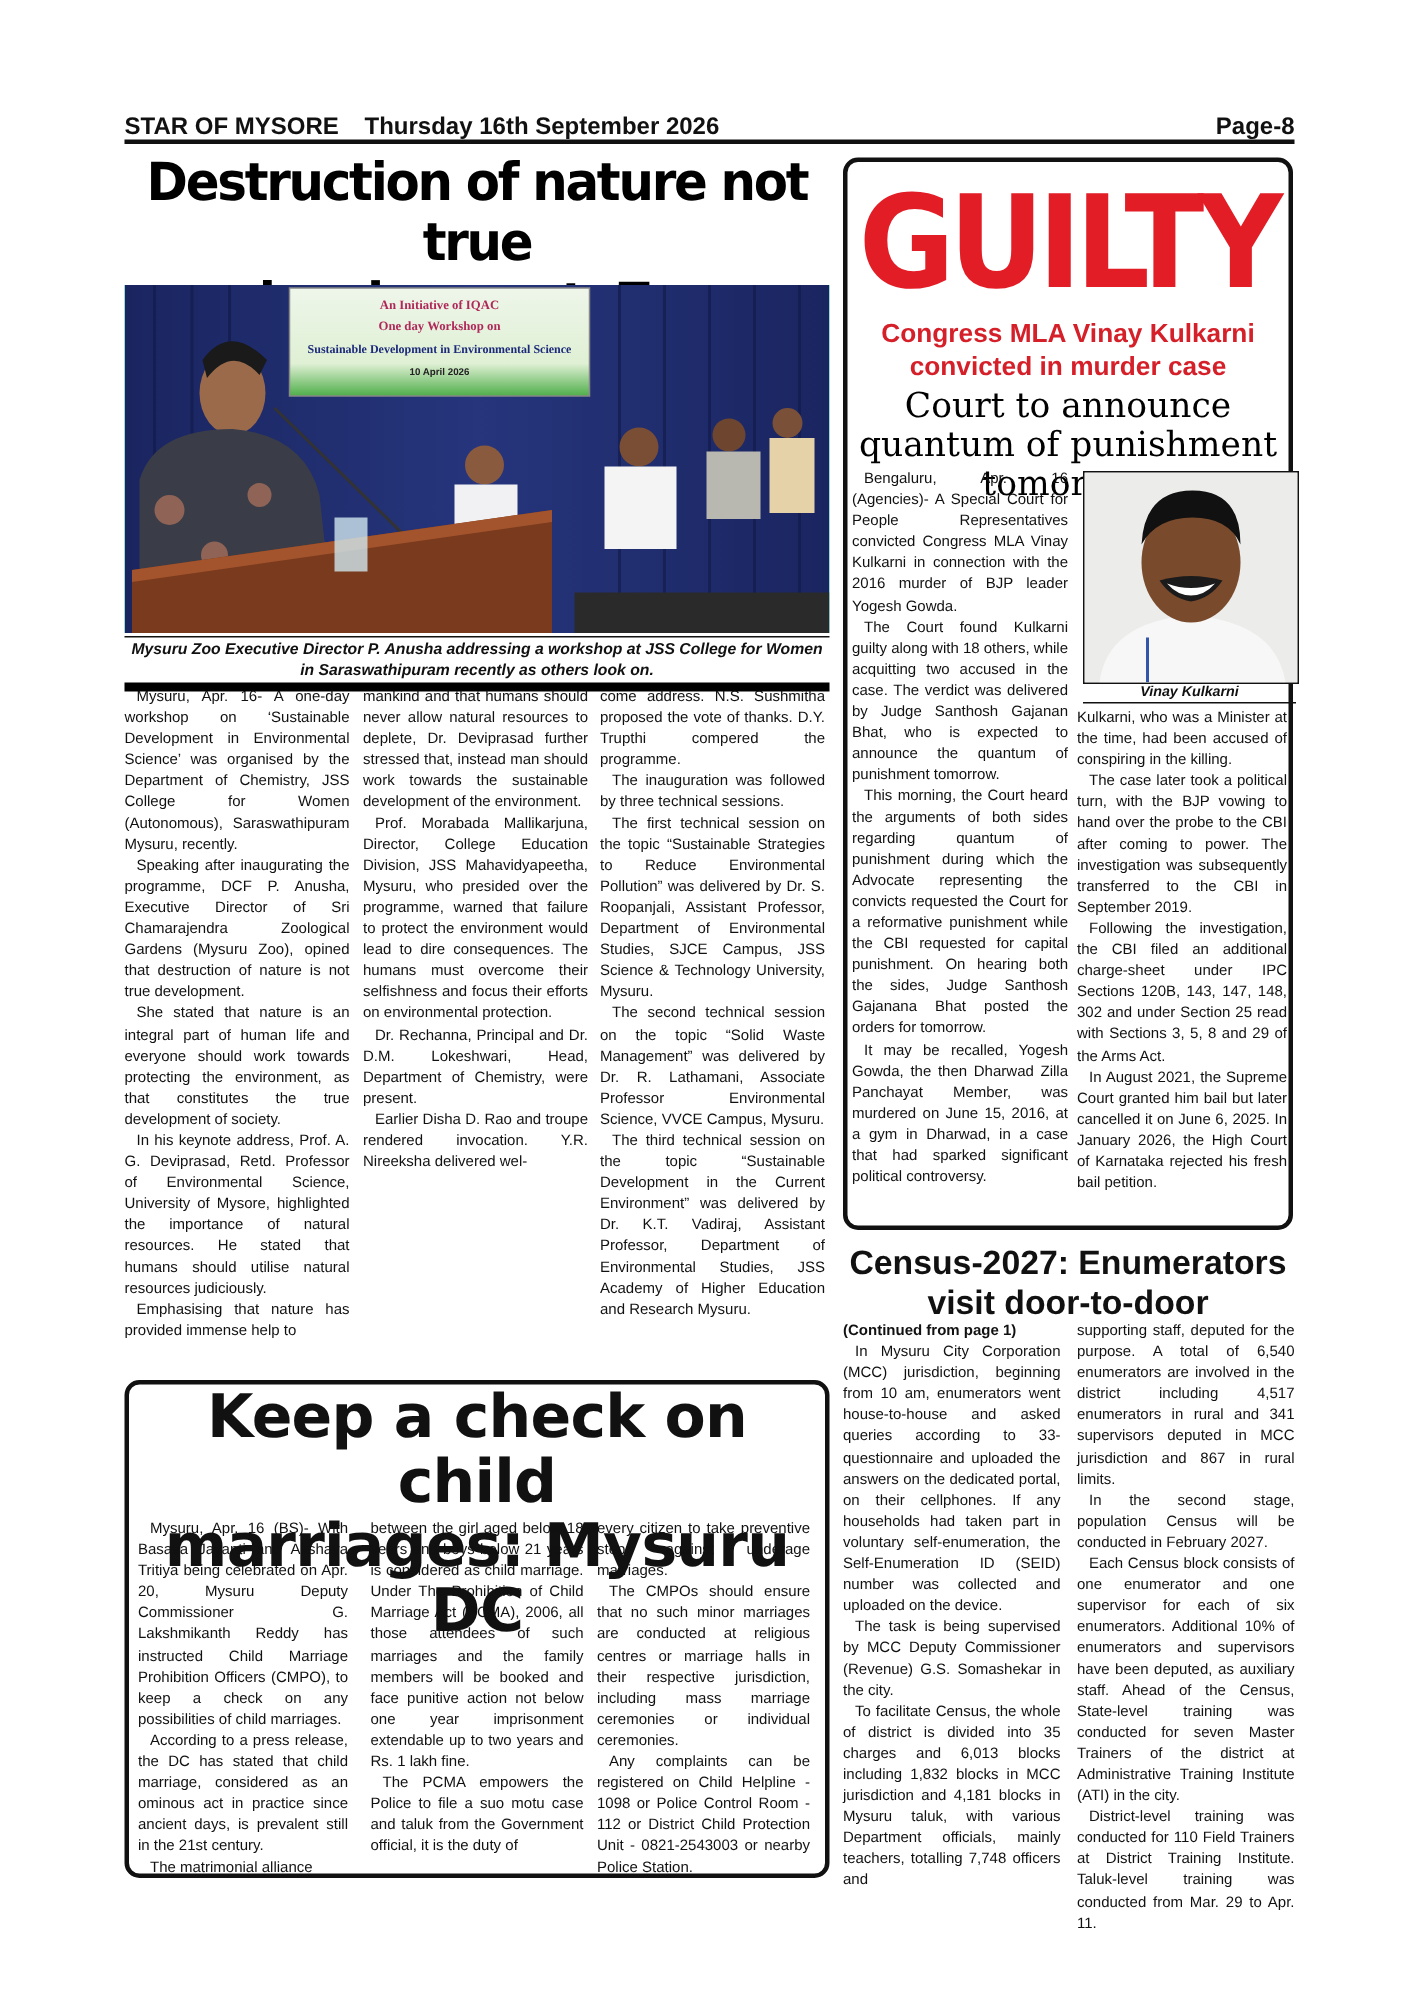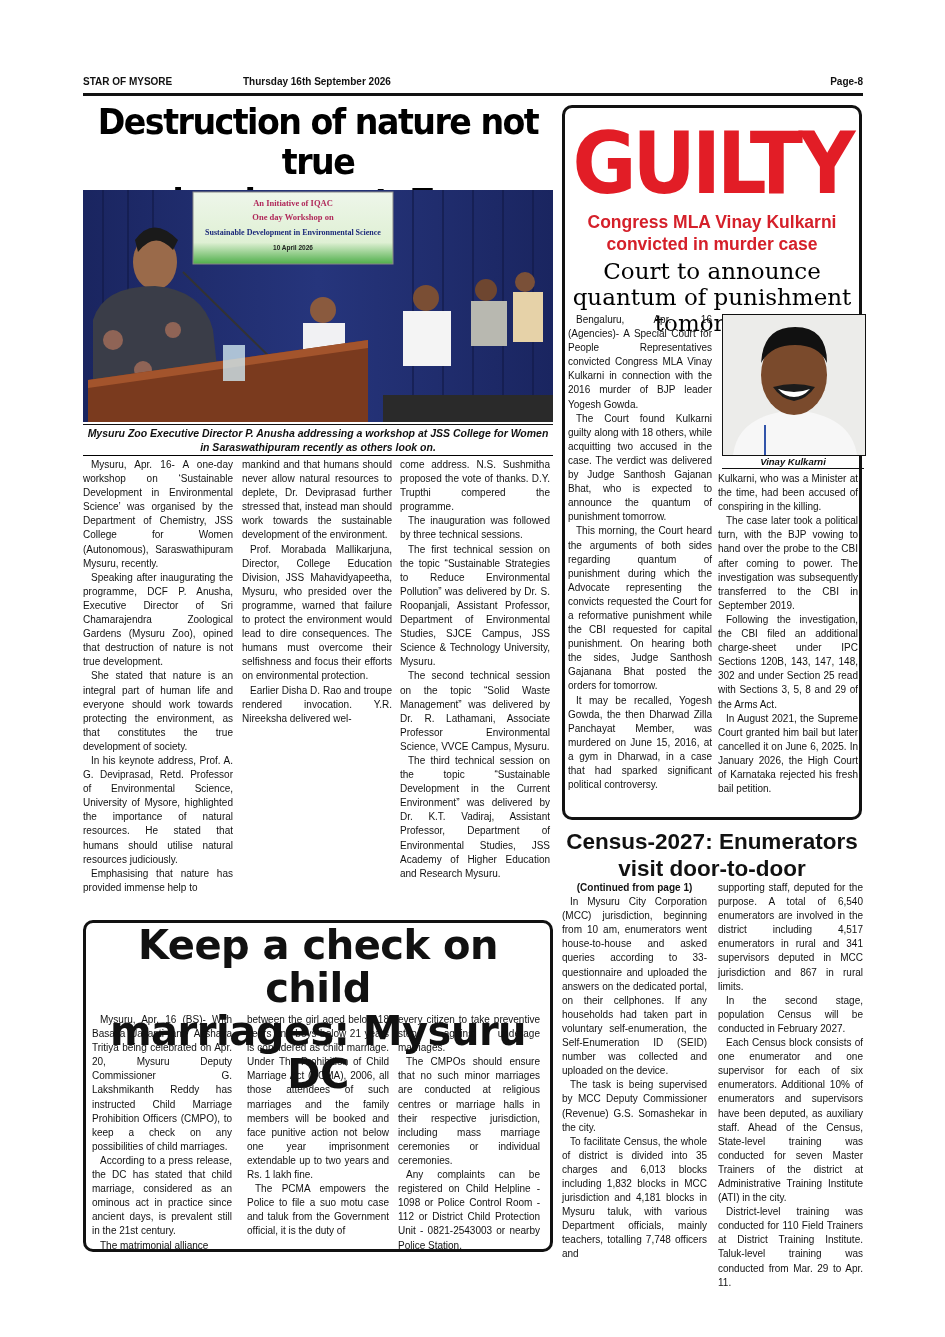--- a/index.html
+++ b/index.html
@@ -1,31 +1,31 @@
 <!DOCTYPE html>
 <html><head>
 <meta charset="utf-8">
 <style>
   html, body { margin:0; padding:0; background:#fff; }
   body { width:945px; height:1337px; position:relative; overflow:hidden;
          font-family:"Liberation Sans", sans-serif; color:#111; }
   .abs { position:absolute; }
-  .masthead { left:83px; top:76px; width:780px; height:16px; font-weight:bold; font-size:10px; }
+  .masthead { left:83px; top:76px; width:780px; height:16px; font-weight:bold; font-size:16px; }
   .masthead .paper { position:absolute; left:0; top:0; }
   .masthead .date { position:absolute; left:160px; top:0; }
   .masthead .page { position:absolute; right:0; top:0; }
   .rule-top { left:83px; top:93px; width:780px; height:3px; background:#111; }
 
   .headline1 { left:83px; top:102px; width:470px; text-align:center;
     font-family:"DejaVu Sans", sans-serif; font-weight:bold; font-size:35px; line-height:40px;
     letter-spacing:-1.6px; transform:scaleX(0.95); transform-origin:center top; color:#000; }
 
   .photo1 { left:83px; top:190px; width:470px; height:232px; overflow:hidden; background:#5eead4; }
   .caption1 { left:83px; top:424px; width:470px; text-align:center; font-size:10.5px; font-weight:bold;
-    font-style:italic; line-height:14px; border-top:1px solid #111; border-bottom:1px solid #000000; padding:1px 0; }
+    font-style:italic; line-height:14px; border-top:1px solid #111; border-bottom:6px solid #000000; padding:1px 0; }
 
   .col { position:absolute; font-size:10px; line-height:14.1px; text-align:justify; }
   .col p { margin:0; text-indent:8px; }
   .col p.noindent { text-indent:0; }
 
   .guilty-box { left:562px; top:105px; width:300px; height:715px; border:3px solid #111; border-radius:10px; box-sizing:border-box; }
   .guilty { left:565px; top:108px; width:294px; text-align:center; color:#e21d26;
     font-family:"DejaVu Sans", sans-serif; font-weight:bold; font-size:78px; line-height:100px;
     letter-spacing:-4px; transform:scaleY(1.1) scaleX(1.0); transform-origin:center top; }
   .guilty-sub { left:565px; top:211px; width:294px; text-align:center; color:#d5202a;
@@ -121,20 +121,21 @@
 <div class="col" style="left:83px; top:458px; width:150px;">
   <p>Mysuru, Apr. 16- A one-day workshop on ‘Sustainable Development in Environmental Science’ was organised by the Department of Chemistry, JSS College for Women (Autonomous), Saraswathipuram Mysuru, recently.</p>
   <p>Speaking after inaugurating the programme, DCF P. Anusha, Executive Director of Sri Chamarajendra Zoological Gardens (Mysuru Zoo), opined that destruction of nature is not true development.</p>
   <p>She stated that nature is an integral part of human life and everyone should work towards protecting the environment, as that constitutes the true development of society.</p>
   <p>In his keynote address, Prof. A. G. Deviprasad, Retd. Professor of Environmental Science, University of Mysore, highlighted the importance of natural resources. He stated that humans should utilise natural resources judiciously.</p>
   <p>Emphasising that nature has provided immense help to</p>
 </div>
 <div class="col" style="left:242px; top:458px; width:150px;">
   <p class="noindent">mankind and that humans should never allow natural resources to deplete, Dr. Deviprasad further stressed that, instead man should work towards the sustainable development of the environment.</p>
   <p>Prof. Morabada Mallikarjuna, Director, College Education Division, JSS Mahavidyapeetha, Mysuru, who presided over the programme, warned that failure to protect the environment would lead to dire consequences. The humans must overcome their selfishness and focus their efforts on environmental protection.</p>
+  <p>Dr. Rechanna, Principal and Dr. D.M. Lokeshwari, Head, Department of Chemistry, were present.</p>
   <p>Earlier Disha D. Rao and troupe rendered invocation. Y.R. Nireeksha delivered wel-</p>
 </div>
 <div class="col" style="left:400px; top:458px; width:150px;">
   <p class="noindent">come address. N.S. Sushmitha proposed the vote of thanks. D.Y. Trupthi compered the programme.</p>
   <p>The inauguration was followed by three technical sessions.</p>
   <p>The first technical session on the topic “Sustainable Strategies to Reduce Environmental Pollution” was delivered by Dr. S. Roopanjali, Assistant Professor, Department of Environmental Studies, SJCE Campus, JSS Science &amp; Technology University, Mysuru.</p>
   <p>The second technical session on the topic “Solid Waste Management” was delivered by Dr. R. Lathamani, Associate Professor Environmental Science, VVCE Campus, Mysuru.</p>
   <p>The third technical session on the topic “Sustainable Development in the Current Environment” was delivered by Dr. K.T. Vadiraj, Assistant Professor, Department of Environmental Studies, JSS Academy of Higher Education and Research Mysuru.</p>
 </div>
 
@@ -165,21 +166,21 @@
 
 <div class="col" style="left:718px; top:472px; width:140px;">
   <p class="noindent">Kulkarni, who was a Minister at the time, had been accused of conspiring in the killing.</p>
   <p>The case later took a political turn, with the BJP vowing to hand over the probe to the CBI after coming to power. The investigation was subsequently transferred to the CBI in September 2019.</p>
   <p>Following the investigation, the CBI filed an additional charge-sheet under IPC Sections 120B, 143, 147, 148, 302 and under Section 25 read with Sections 3, 5, 8 and 29 of the Arms Act.</p>
   <p>In August 2021, the Supreme Court granted him bail but later cancelled it on June 6, 2025. In January 2026, the High Court of Karnataka rejected his fresh bail petition.</p>
 </div>
 
 <div class="abs census-head">Census-2027: Enumerators visit door-to-door</div>
 <div class="col" style="left:562px; top:881px; width:145px;">
-  <p class="noindent" style="text-align:center; font-weight:bold;">(Continued from page 1)</p>
+  <p class="noindent" style="font-weight:bold;">(Continued from page 1)</p>
   <p>In Mysuru City Corporation (MCC) jurisdiction, beginning from 10 am, enumerators went house-to-house and asked queries according to 33-questionnaire and uploaded the answers on the dedicated portal, on their cellphones. If any households had taken part in voluntary self-enumeration, the Self-Enumeration ID (SEID) number was collected and uploaded on the device.</p>
   <p>The task is being supervised by MCC Deputy Commissioner (Revenue) G.S. Somashekar in the city.</p>
   <p>To facilitate Census, the whole of district is divided into 35 charges and 6,013 blocks including 1,832 blocks in MCC jurisdiction and 4,181 blocks in Mysuru taluk, with various Department officials, mainly teachers, totalling 7,748 officers and</p>
 </div>
 <div class="col" style="left:718px; top:881px; width:145px;">
   <p class="noindent">supporting staff, deputed for the purpose. A total of 6,540 enumerators are involved in the district including 4,517 enumerators in rural and 341 supervisors deputed in MCC jurisdiction and 867 in rural limits.</p>
   <p>In the second stage, population Census will be conducted in February 2027.</p>
   <p>Each Census block consists of one enumerator and one supervisor for each of six enumerators. Additional 10% of enumerators and supervisors have been deputed, as auxiliary staff. Ahead of the Census, State-level training was conducted for seven Master Trainers of the district at Administrative Training Institute (ATI) in the city.</p>
   <p>District-level training was conducted for 110 Field Trainers at District Training Institute. Taluk-level training was conducted from Mar. 29 to Apr. 11.</p>
 </div>

